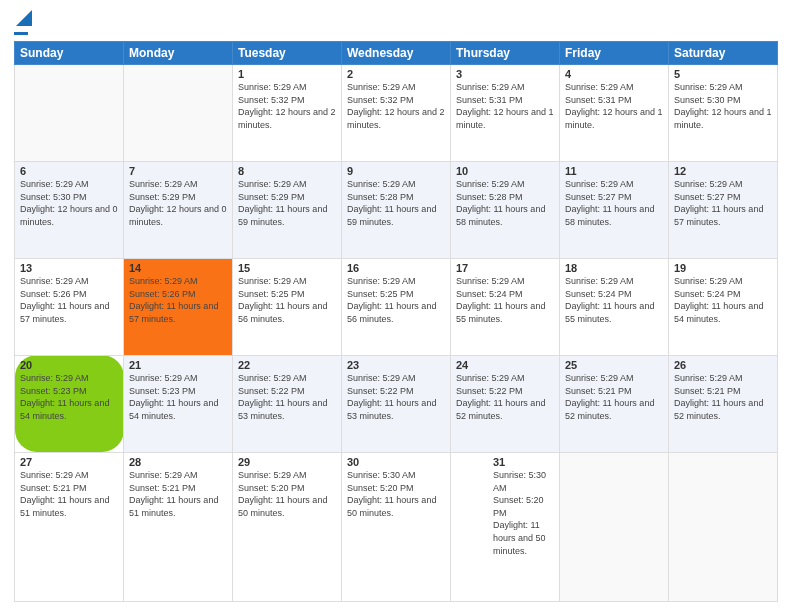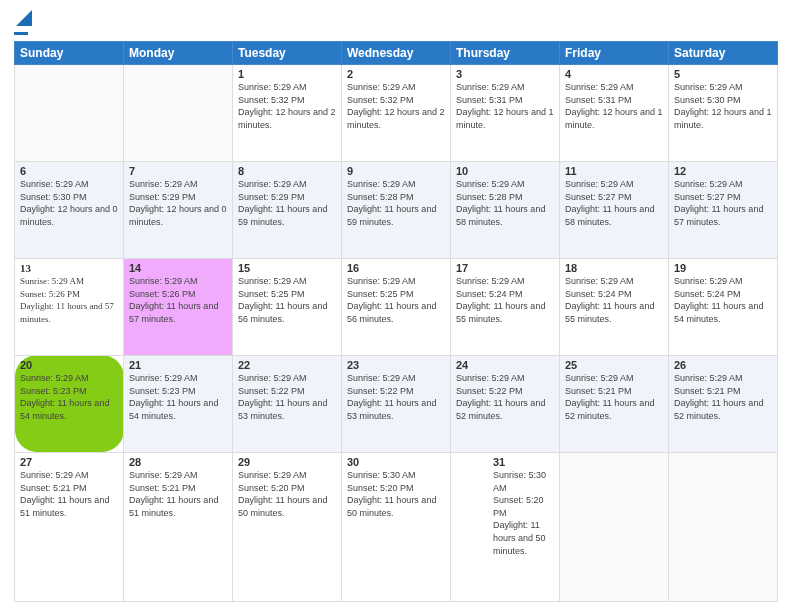--- a/index.html
+++ b/index.html
@@ -201,27 +201,27 @@
 Daylight: 11 hours and 58 minutes.</div>
           </td>
           <td style="background: rgb(240, 244, 250);">
             <span class="day-num">12</span>
             <div class="day-info" style="white-space: pre-line;">Sunrise: 5:29 AM
 Sunset: 5:27 PM
 Daylight: 11 hours and 57 minutes.</div>
           </td>
         </tr>
         <tr>
-          <td style="background: rgb(255, 255, 255); font-family: Liberation Serif, serif;">
+          <td style="background: rgb(255, 255, 255);">
             <span class="day-num">13</span>
             <div class="day-info" style="white-space: pre-line;">Sunrise: 5:29 AM
 Sunset: 5:26 PM
 Daylight: 11 hours and 57 minutes.</div>
           </td>
-          <td style="background: #f0abfc;">
+          <td style="background: #f97316;">
             <span class="day-num">14</span>
             <div class="day-info" style="white-space: pre-line;">Sunrise: 5:29 AM
 Sunset: 5:26 PM
 Daylight: 11 hours and 57 minutes.</div>
           </td>
           <td style="background: rgb(255, 255, 255);">
             <span class="day-num">15</span>
             <div class="day-info" style="white-space: pre-line;">Sunrise: 5:29 AM
 Sunset: 5:25 PM
 Daylight: 11 hours and 56 minutes.</div>

